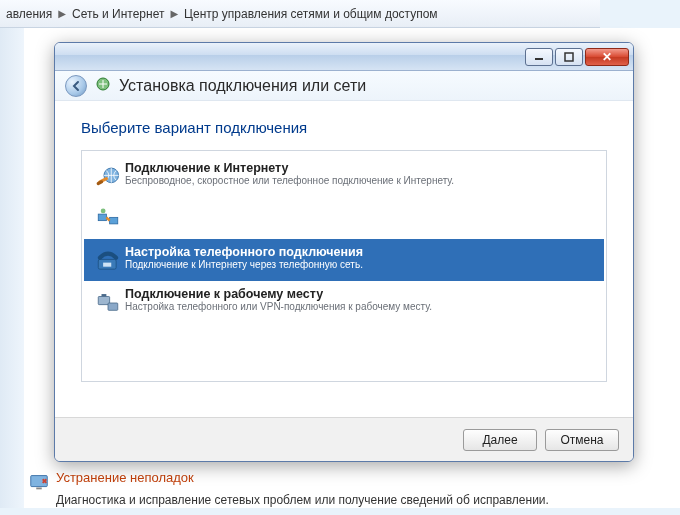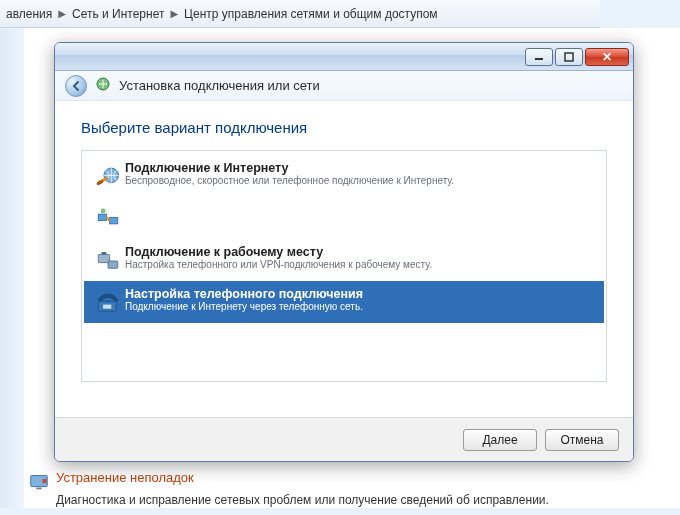--- a/index.html
+++ b/index.html
@@ -58,21 +58,21 @@
     height:30px; display:flex; align-items:center; gap:8px; padding:2px 10px;
     background:linear-gradient(#f6fbff,#edf4fb);
     border-bottom:1px solid #dfe7f0;
   }
   .back-circle {
     width:22px;height:22px;border-radius:50%;
     background:radial-gradient(circle at 30% 30%,#eaf4ff,#a7c8e8 60%,#6d95c0);
     border:1px solid #7a98bf; display:flex;align-items:center;justify-content:center;
     color:#345; font-size:12px;
   }
-  .header-text { font-size:13px; color:#2a2a2a; }
+  .header-text { font-size:16px; color:#2a2a2a; }
 
   .content { padding:18px 26px 56px 26px; }
   .content h1 { font-size:15px; font-weight:400; color:#003a8c; margin-bottom:14px; }
 
   .options-box {
     border:1px solid #cfd6df; height:232px; overflow:auto; padding:4px 2px;
   }
   .option {
     display:flex; align-items:flex-start; gap:3px; padding:6px 10px;
     cursor:default;
@@ -185,48 +185,48 @@
         <div class="opt-icon">
           <svg class="ic-net" viewBox="0 0 32 32">
             <rect x="4" y="10" width="10" height="8" fill="#5aa0d8" stroke="#2d6aa3"></rect>
             <rect x="18" y="14" width="10" height="8" fill="#5aa0d8" stroke="#2d6aa3"></rect>
             <path d="M14 14 L18 18" stroke="#e38b2c" stroke-width="3"></path>
             <circle cx="10" cy="6" r="3" fill="#7ec07e"></circle>
           </svg>
         </div>
       </div>
 
+      <div class="option selected">
+        <div class="opt-icon">
+          <svg class="ic-phone" viewBox="0 0 32 32">
+            <rect x="4" y="14" width="22" height="12" rx="2" fill="#3a7ab8" stroke="#1b4f80"></rect>
+            <path d="M6 12 q10 -10 20 0" stroke="#1b4f80" stroke-width="5" fill="none" stroke-linecap="round"></path>
+            <rect x="10" y="18" width="10" height="5" fill="#cfe3f5"></rect>
+          </svg>
+        </div>
+        <div class="opt-text">
+          <div class="t">Настройка телефонного подключения</div>
+          <div class="d">Подключение к Интернету через телефонную сеть.</div>
+        </div>
+      </div>
+
       <div class="option">
         <div class="opt-icon">
           <svg class="ic-brief" viewBox="0 0 32 32">
             <rect x="4" y="8" width="14" height="10" rx="1" fill="#9db6cf" stroke="#4a6a8a"></rect>
             <rect x="8" y="5" width="6" height="3" fill="#4a6a8a"></rect>
             <rect x="16" y="16" width="12" height="9" rx="1" fill="#8aa8c8" stroke="#4a6a8a"></rect>
           </svg>
         </div>
         <div class="opt-text">
           <div class="t">Подключение к рабочему месту</div>
           <div class="d">Настройка телефонного или VPN-подключения к рабочему месту.</div>
         </div>
       </div>
 
-      <div class="option selected">
-        <div class="opt-icon">
-          <svg class="ic-phone" viewBox="0 0 32 32">
-            <rect x="4" y="14" width="22" height="12" rx="2" fill="#3a7ab8" stroke="#1b4f80"></rect>
-            <path d="M6 12 q10 -10 20 0" stroke="#1b4f80" stroke-width="5" fill="none" stroke-linecap="round"></path>
-            <rect x="10" y="18" width="10" height="5" fill="#cfe3f5"></rect>
-          </svg>
-        </div>
-        <div class="opt-text">
-          <div class="t">Настройка телефонного подключения</div>
-          <div class="d">Подключение к Интернету через телефонную сеть.</div>
-        </div>
-      </div>
-
     </div>
   </div>
 
   <div class="button-row">
     <button class="btn">Далее</button>
     <button class="btn">Отмена</button>
   </div>
 </div>
 
 </body></html>

